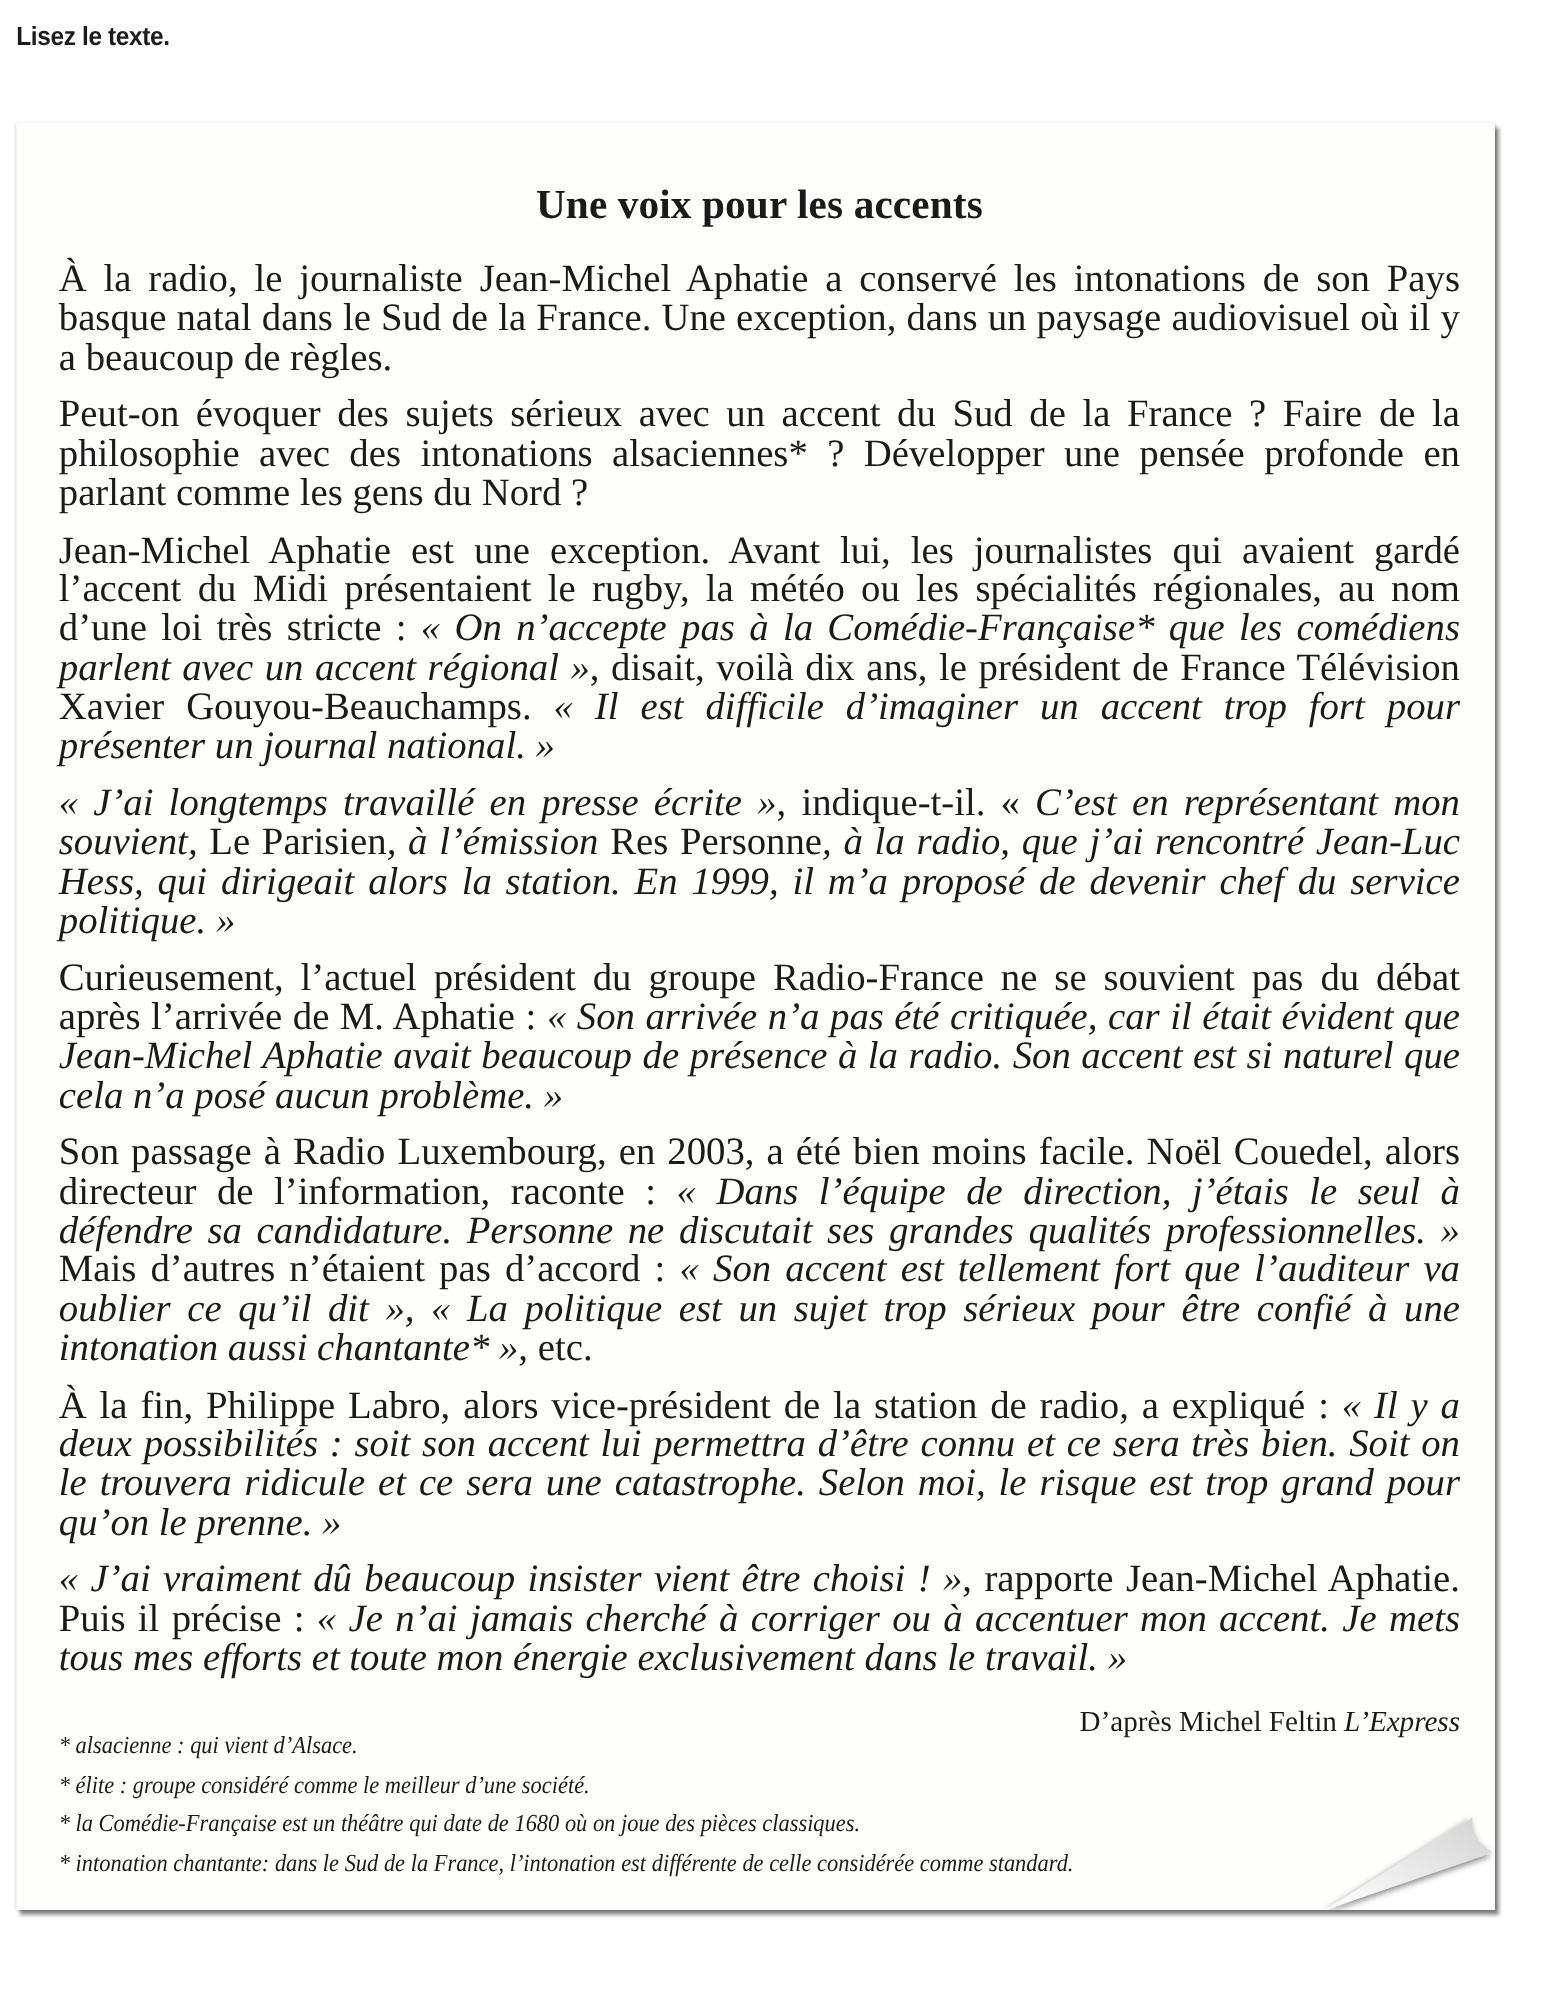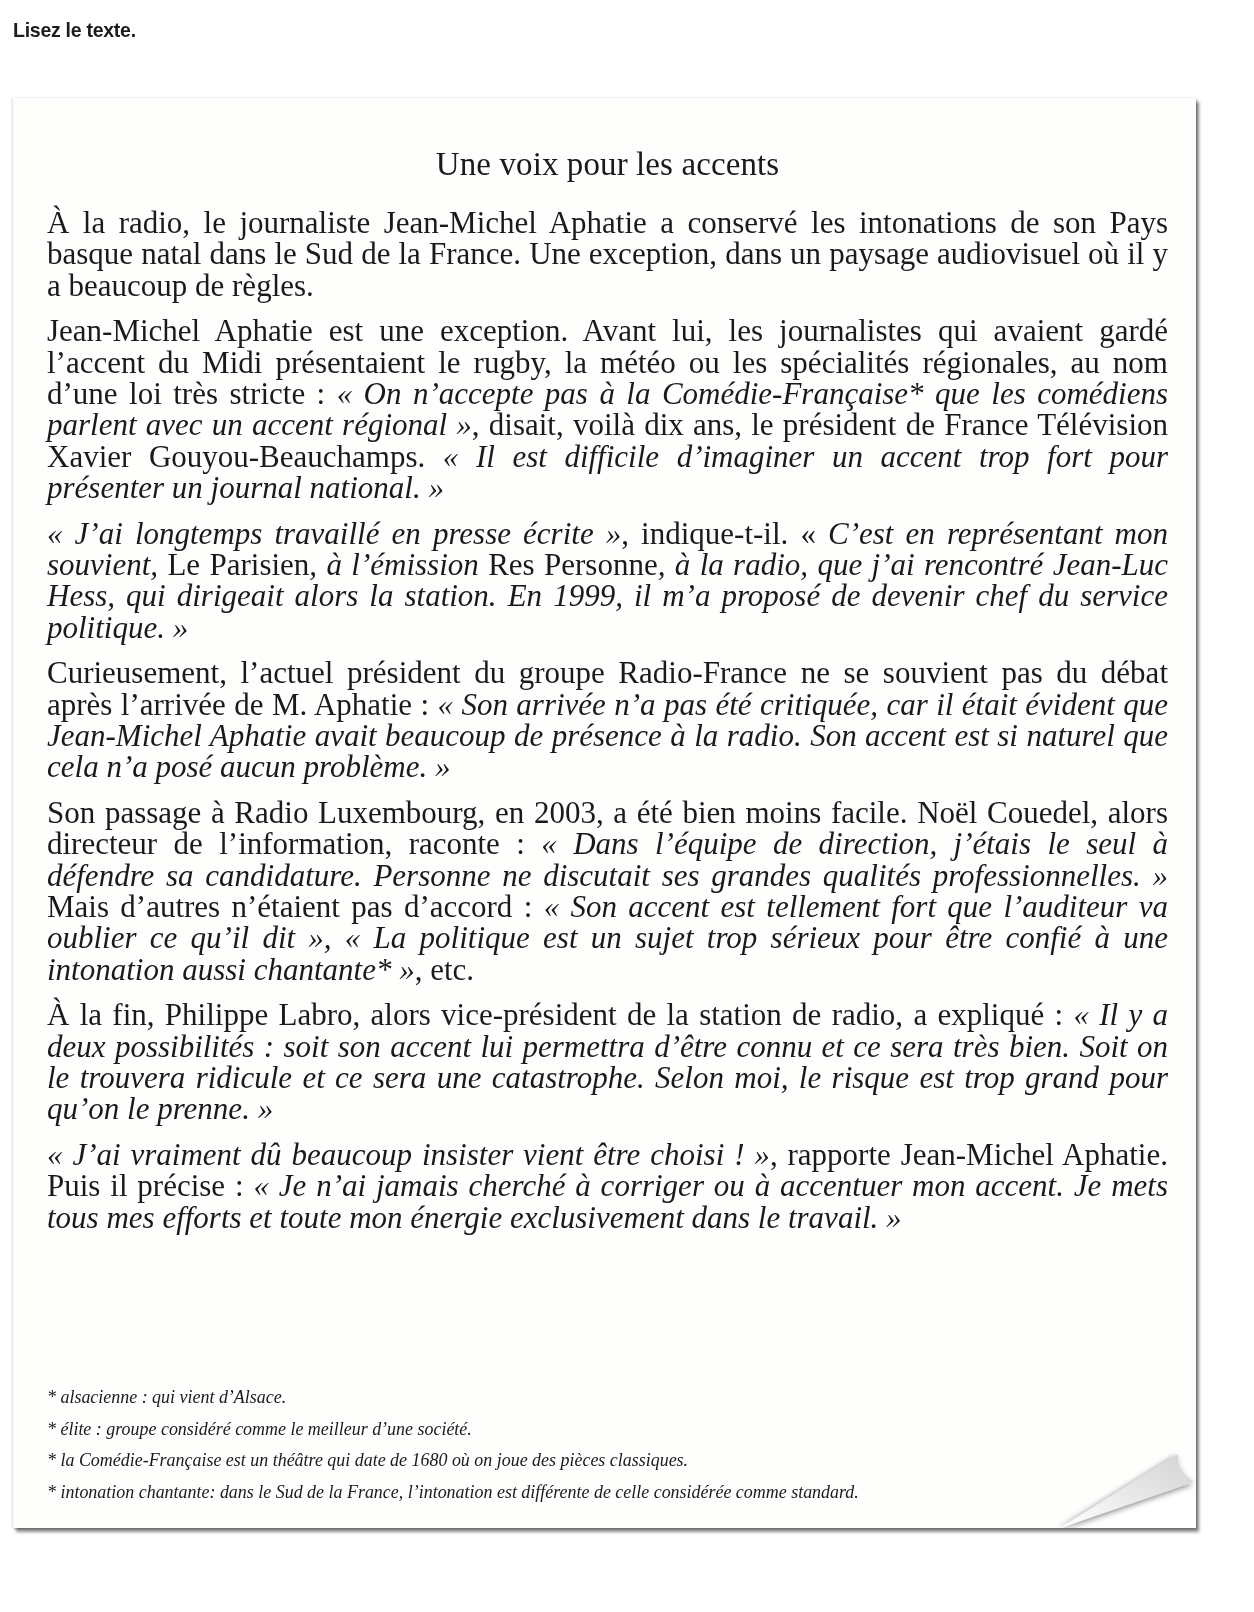--- a/index.html
+++ b/index.html
@@ -40,21 +40,21 @@
         -1px 0 2px rgba(0,0,0,0.12);
     }
     .page-inner {
       position: absolute;
       left: 34px;
       right: 28px;
       top: 48px;
     }
     .title {
       text-align: center;
-      font-weight: normal;
+      font-weight: bold;
       font-size: 33px;
       margin: 0 0 24px 0;
       letter-spacing: 0.1px;
     }
     .para {
       font-size: 31px;
       line-height: 31.3px;
       margin: 0 0 14.5px 0;
       text-align: justify;
       hyphens: manual;
@@ -88,27 +88,29 @@
 </head>
 <body>
 
 <div class="instruction">Lisez le texte.</div>
 
 <div class="page">
   <div class="page-inner">
     <h1 class="title">Une voix pour les accents</h1>
     <div id="paragraphs">
         <p class="para"><span>À la radio, le journaliste Jean-Michel Aphatie a conservé les intonations de son Pays basque natal dans le Sud de la France. Une exception, dans un paysage audiovisuel où il y a beaucoup de règles.</span></p>
+        <p class="para"><span>Peut-on évoquer des sujets sérieux avec un accent du Sud de la France ? Faire de la philosophie avec des intonations alsaciennes* ? Développer une pensée profonde en parlant comme les gens du Nord ?</span></p>
         <p class="para"><span>Jean-Michel Aphatie est une exception. Avant lui, les journalistes qui avaient gardé l’accent du Midi pré­sentaient le rugby, la météo ou les spécialités régionales, au nom d’une loi très stricte : </span><i>« On n’accepte pas à la Comédie-Française* que les comédiens parlent avec un accent régional »</i><span>, disait, voilà dix ans, le président de France Télévision Xavier Gouyou-Beauchamps. </span><i>« Il est difficile d’imaginer un accent trop fort pour présenter un journal national. »</i></p>
         <p class="para"><i>« J’ai longtemps travaillé en presse écrite »</i><span>, indique-t-il. « </span><i>C’est en représentant mon souvient,</i><span> Le Parisien</span><i>, à l’émission</i><span> Res Personne</span><i>, à la radio, que j’ai rencontré Jean-Luc Hess, qui dirigeait alors la station. En 1999, il m’a proposé de devenir chef du service politique. »</i></p>
         <p class="para"><span>Curieusement, l’actuel président du groupe Radio-France ne se souvient pas du débat après l’arrivée de M. Aphatie : </span><i>« Son arrivée n’a pas été critiquée, car il était évident que Jean-Michel Aphatie avait beaucoup de présence à la radio. Son accent est si naturel que cela n’a posé aucun problème. »</i></p>
         <p class="para"><span>Son passage à Radio Luxembourg, en 2003, a été bien moins facile. Noël Couedel, alors directeur de l’information, raconte : </span><i>« Dans l’équipe de direction, j’étais le seul à défendre sa candidature. Personne ne discutait ses grandes qualités professionnelles. »</i><span> Mais d’autres n’étaient pas d’accord : </span><i>« Son accent est tellement fort que l’auditeur va oublier ce qu’il dit  », « La politique est un sujet trop sérieux pour être confié à une intonation aussi chantante* »</i><span>, etc.</span></p>
         <p class="para"><span>À la fin, Philippe Labro, alors vice-président de la station de radio, a expliqué : </span><i>«  Il y a deux possibilités : soit son accent lui permettra d’être connu et ce sera très bien. Soit on le trouvera ridicule et ce sera une catastrophe. Selon moi, le risque est trop grand pour qu’on le prenne. »</i></p>
         <p class="para"><i>« J’ai vraiment dû beaucoup insister vient être choisi ! »</i><span>, rapporte Jean-Michel Aphatie. Puis il précise : </span><i>« Je n’ai jamais cherché à corriger ou à accentuer mon accent. Je mets tous mes efforts et toute mon éner­gie exclusivement dans le travail. »</i></p>
       </div>
+    <p class="source"><span>D’après Michel Feltin </span><i>L’Express</i></p>
   </div>
 
   <div class="footnotes">
     <p class="footnote">* alsacienne : qui vient d’Alsace.</p>
     <p class="footnote">* élite : groupe considéré comme le meilleur d’une société.</p>
     <p class="footnote">* la Comédie-Française est un théâtre qui date de 1680 où on joue des pièces classiques.</p>
     <p class="footnote">* intonation chantante: dans le Sud de la France, l’intonation est différente de celle considérée comme standard.</p>
   </div>
 
   <svg class="page-curl" viewBox="0 0 140 80">

